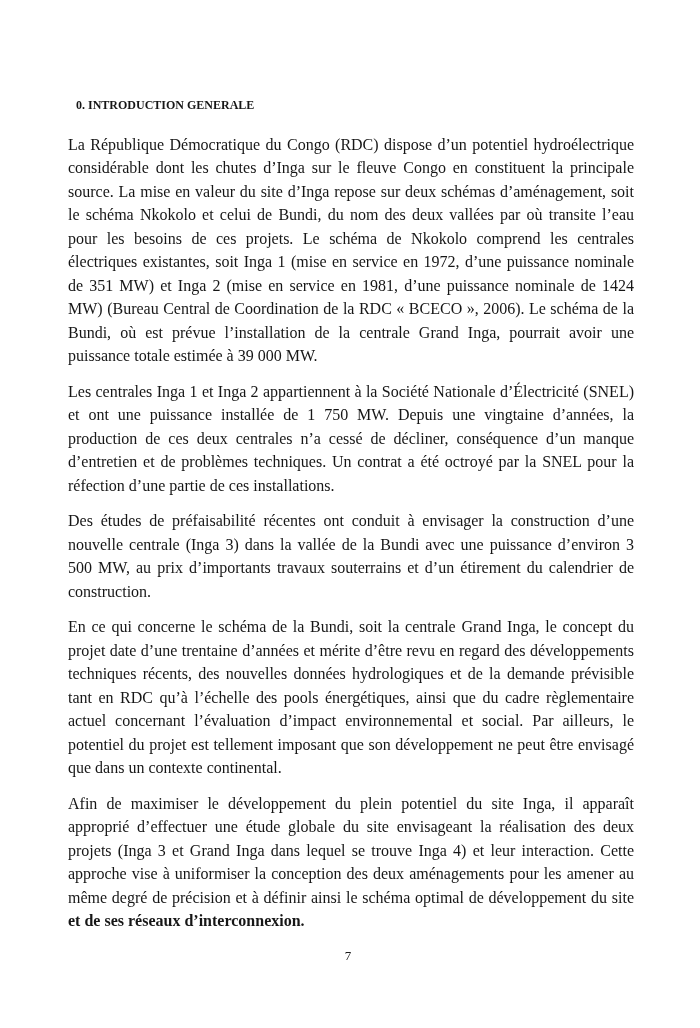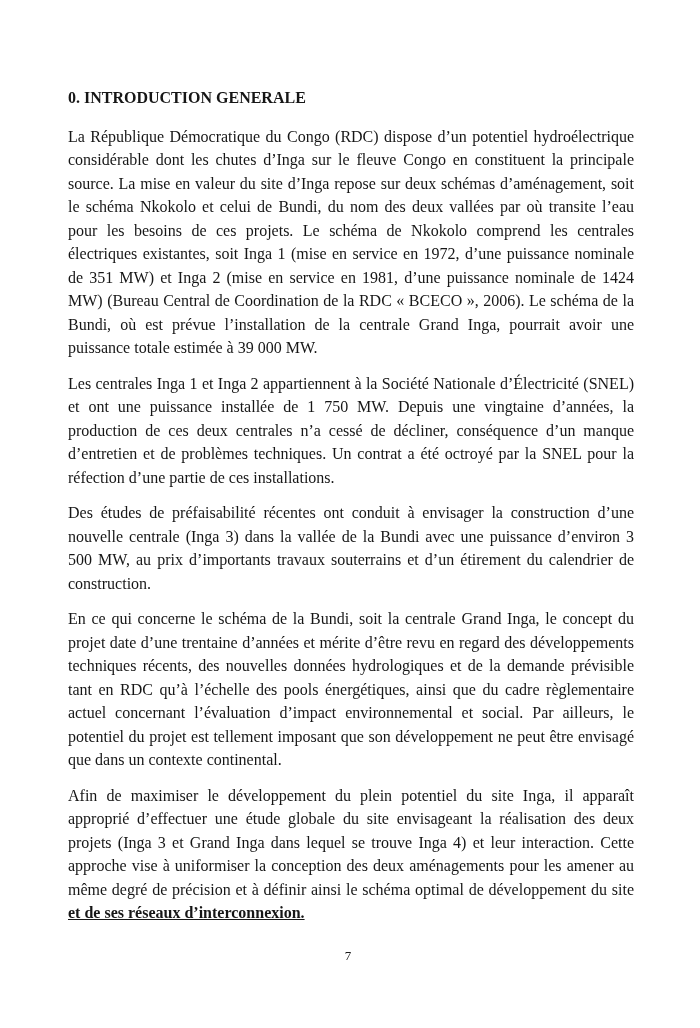--- a/index.html
+++ b/index.html
@@ -18,36 +18,35 @@
   }
   .doc-content {
     position: absolute;
     left: 68px;
     top: 86px;
     width: 566px;
     font-size: 16px;
     line-height: 23.5px;
   }
   .doc-heading {
-    margin: 0;
-    font-size: 16px;
+    margin: 8px;
+    font-size: 12px;
     line-height: 23.5px;
     font-weight: bold;
     text-align: left;
   }
   .body-para {
     margin: 12px 0 0 0;
     text-align: justify;
   }
   .body-para.first-after-heading {
     margin-top: 15px;
   }
   .bold-run {
     font-weight: bold;
-    text-decoration: underline;
   }
   .page-number {
     position: absolute;
     left: 0;
     right: 4px;
     top: 948px;
     text-align: center;
     font-size: 13px;
     line-height: 16px;
     color: #1a1a1a;

